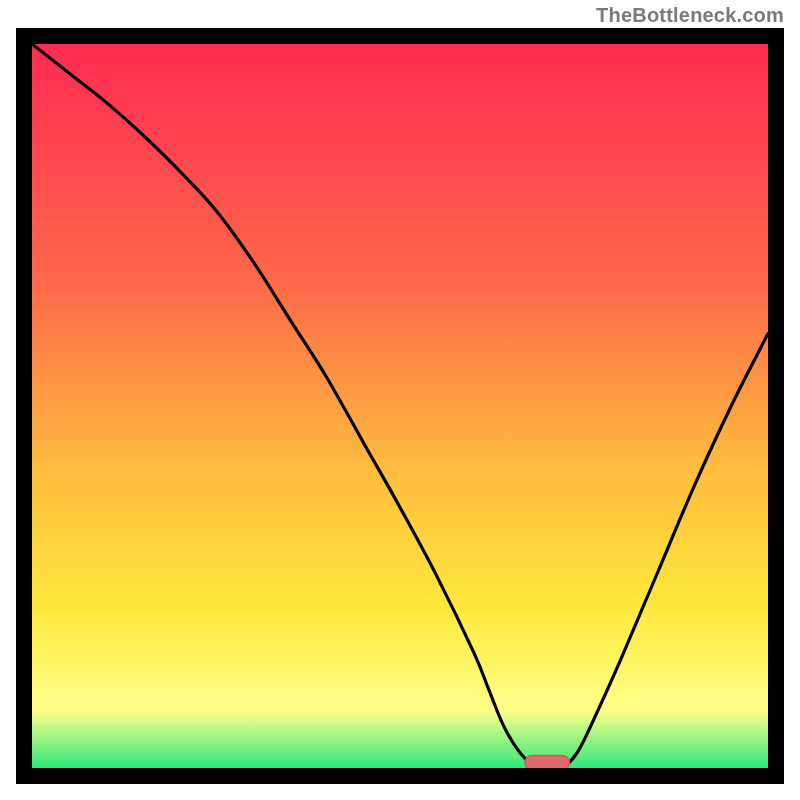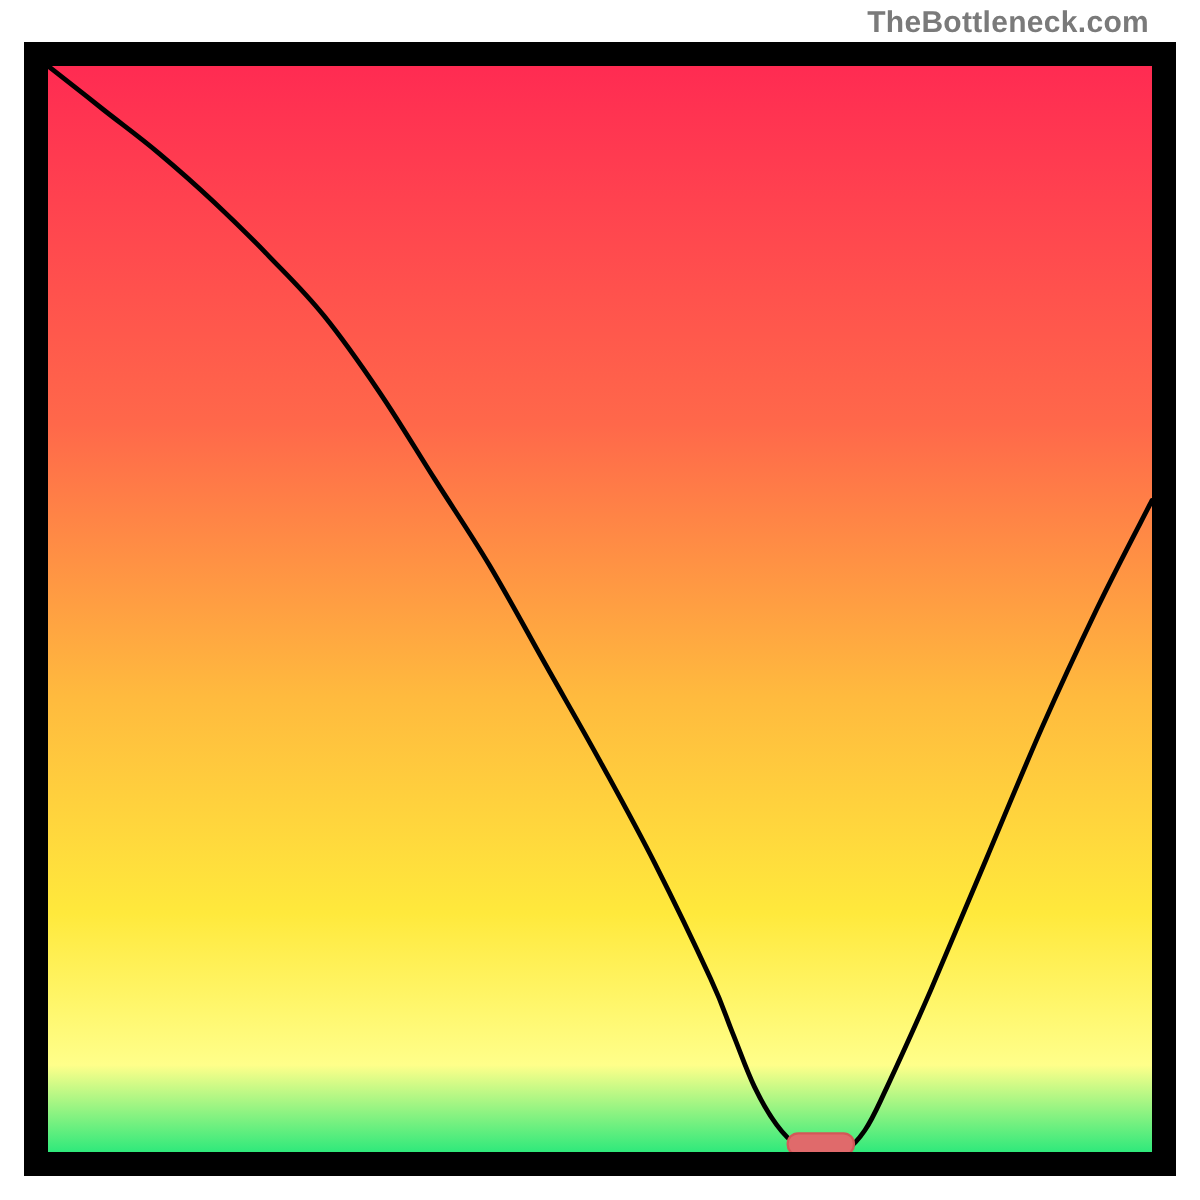--- a/index.html
+++ b/index.html
@@ -14,21 +14,21 @@
     left: 16px;
     top: 28px;
     width: 768px;
     height: 756px;
     border: 16px solid #000;
     box-sizing: border-box;
   }
   .watermark {
     position: absolute;
     top: 4px;
-    right: 34px;
+    right: 16px;
     font-family: Arial, Helvetica, sans-serif;
     font-size: 20px;
     font-weight: 600;
     color: #7a7a7a;
     letter-spacing: 0.2px;
   }
   .plot {
     position: absolute;
     left: 32px;
     top: 44px;

